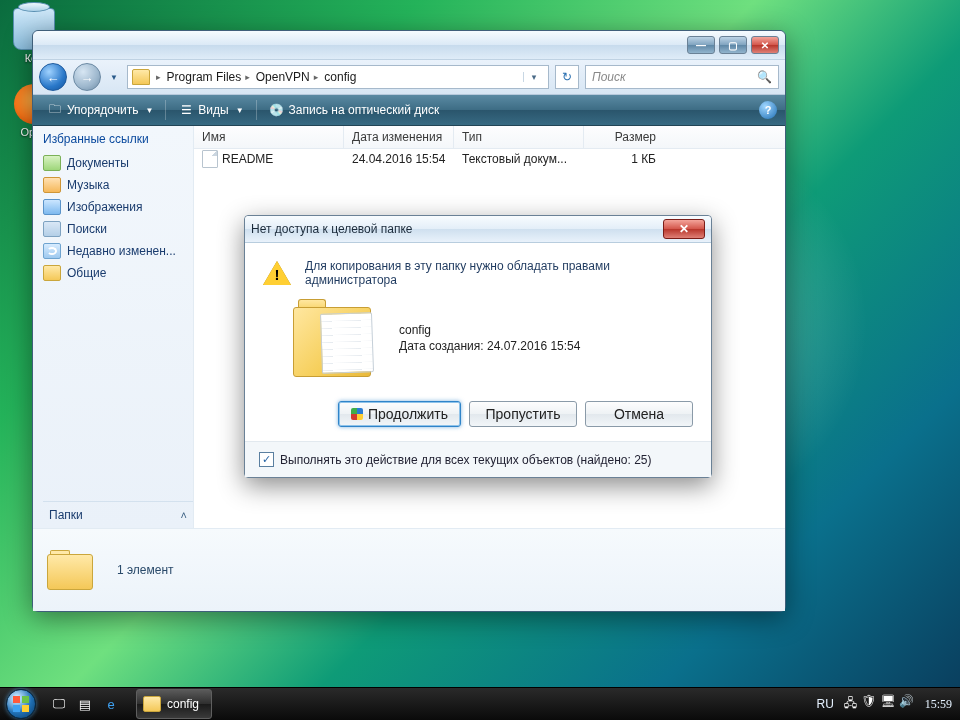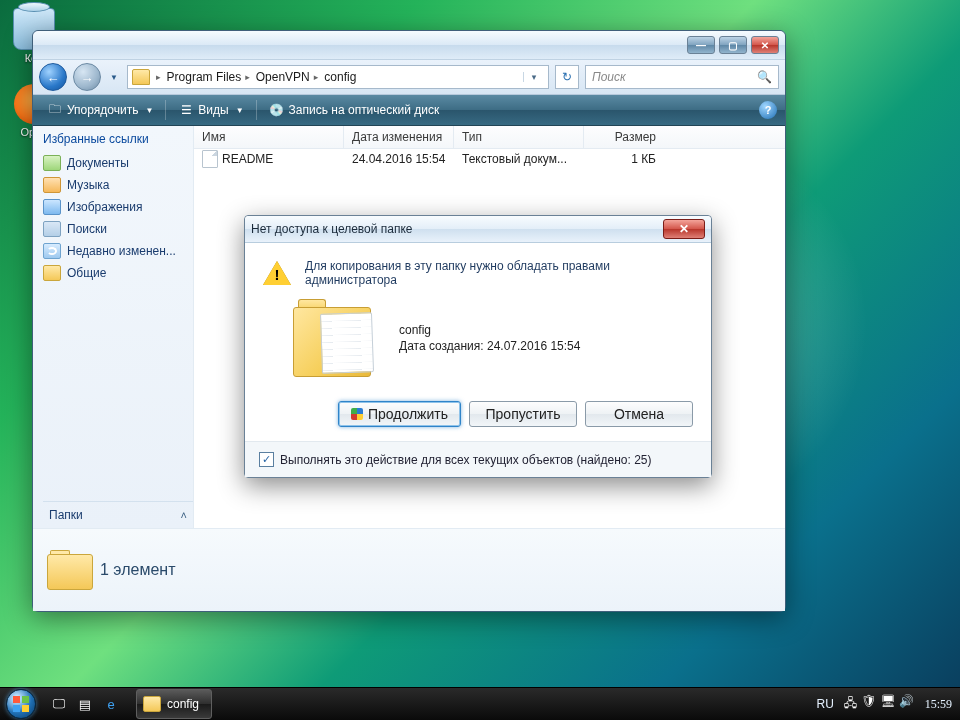--- a/index.html
+++ b/index.html
@@ -67,21 +67,21 @@
   .cols{display:flex;align-items:center;height:22px;border-bottom:1px solid #e4ebf2;font-size:12px;color:#3a3a3a;
     background:linear-gradient(#fdfdfe,#f4f7fa);}
   .cols .c{padding:4px 8px;border-right:1px solid #e4ebf2;display:flex;align-items:center;height:100%;box-sizing:border-box;}
   .cols .c.name{width:150px;} .cols .c.date{width:110px;} .cols .c.type{width:130px;} .cols .c.size{width:80px;text-align:right;justify-content:flex-end;border-right:none;}
   .rows{flex:1;overflow:auto;}
   .row{display:flex;align-items:center;height:20px;font-size:12px;color:#222;}
   .row .rc{padding:0 8px;box-sizing:border-box;white-space:nowrap;overflow:hidden;text-overflow:ellipsis;}
   .row .rc.name{width:150px;display:flex;align-items:center;gap:4px;} .row .rc.date{width:110px;} .row .rc.type{width:130px;} .row .rc.size{width:80px;text-align:right;}
   .file-ico{width:14px;height:16px;background:#fff;border:1px solid #b8c4cf;border-radius:1px;position:relative;}
   .file-ico::after{content:"";position:absolute;top:0;right:0;width:5px;height:5px;background:linear-gradient(135deg,#fff 49%,#cbd6e0 50%);}
-  .details{height:70px;border-top:1px solid #e2ebf3;background:linear-gradient(#f6fafd,#ecf3fa);display:flex;align-items:center;padding:6px 14px;gap:7px;color:#2a4a6a;font-size:16px;}
+  .details{height:70px;border-top:1px solid #e2ebf3;background:linear-gradient(#f6fafd,#ecf3fa);display:flex;align-items:center;padding:6px 14px;gap:24px;color:#2a4a6a;font-size:12px;}
   .bigfold{width:46px;height:40px;position:relative;}
   .bigfold .back{position:absolute;inset:4px 0 0 0;background:linear-gradient(#ffe9a8,#f4c858);border:1px solid #caa63c;border-radius:3px;}
   .bigfold .tab{position:absolute;top:0;left:3px;width:18px;height:8px;background:#ffe9a8;border:1px solid #caa63c;border-bottom:none;border-radius:2px 2px 0 0;}
   
   .dlg{position:absolute;top:215px;left:244px;width:466px;border:1px solid #6a8196;border-radius:4px;box-shadow:0 8px 26px rgba(0,0,0,.45), 0 0 0 1px rgba(255,255,255,.4) inset;}
   .dlg-title{height:26px;display:flex;align-items:center;justify-content:space-between;padding:0 6px;
     background:linear-gradient(#f8fcff 0%,#e3eef8 50%,#cfe0ef 51%,#e9f2fb 100%);
     border-bottom:1px solid #b8cdde;border-radius:4px 4px 0 0;font-size:12px;color:#1a2a3a;}
   .dlg-close{width:40px;height:18px;border:1px solid #7a1d18;border-radius:3px;display:flex;align-items:center;justify-content:center;color:#fff;font-weight:bold;font-size:12px;
     background:linear-gradient(#f3a49a,#d3554a 50%,#b8362b 51%,#df8076);}

